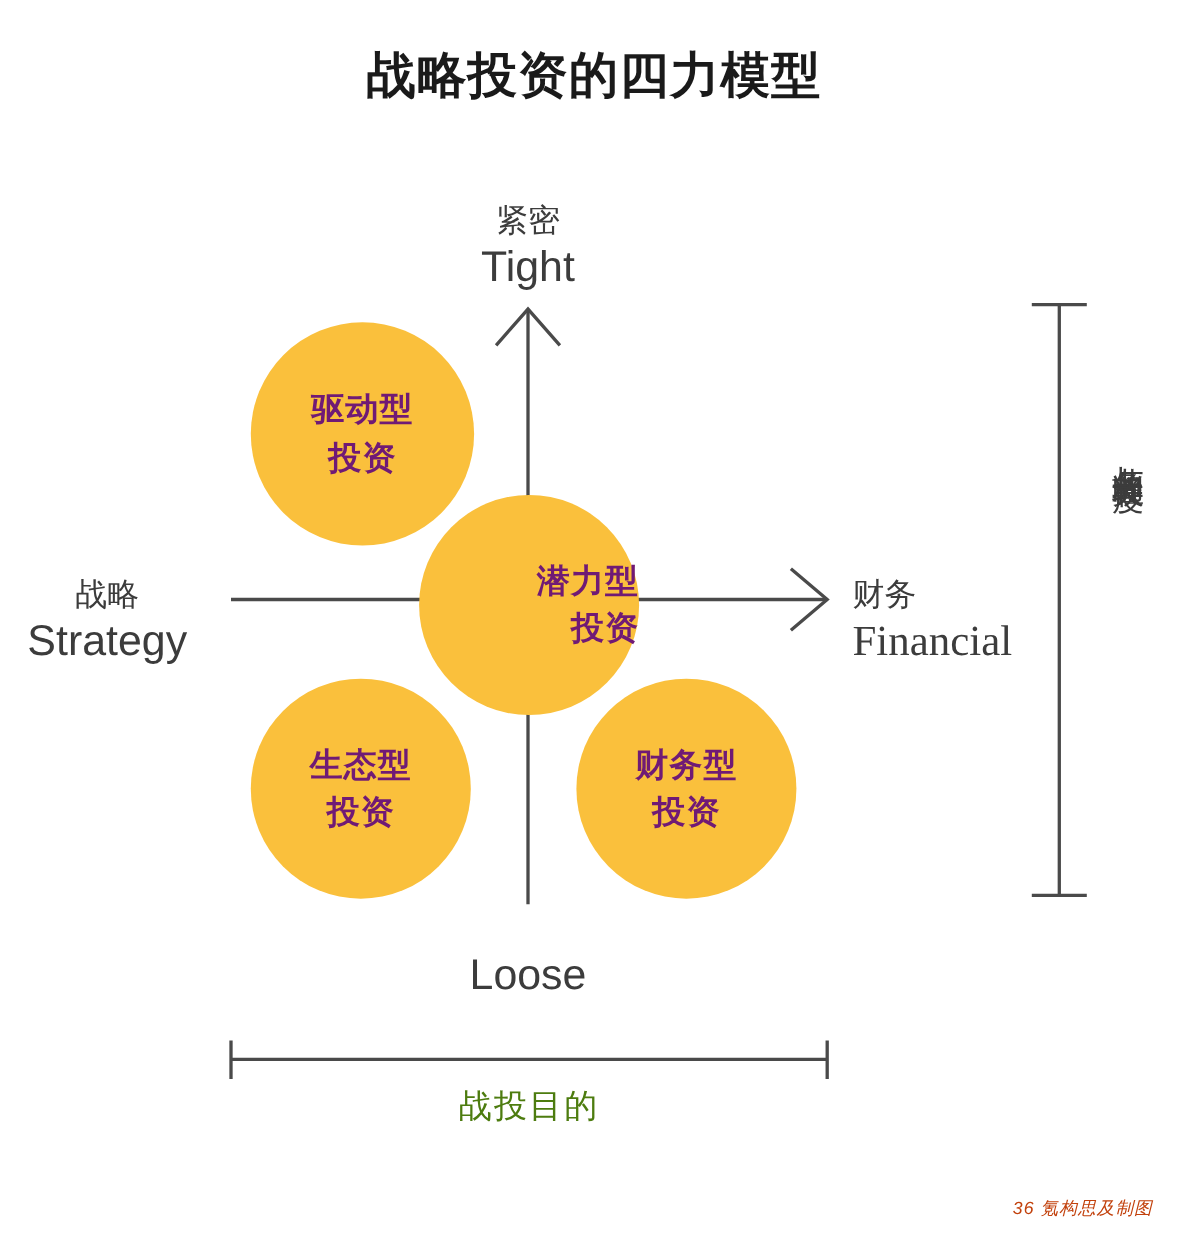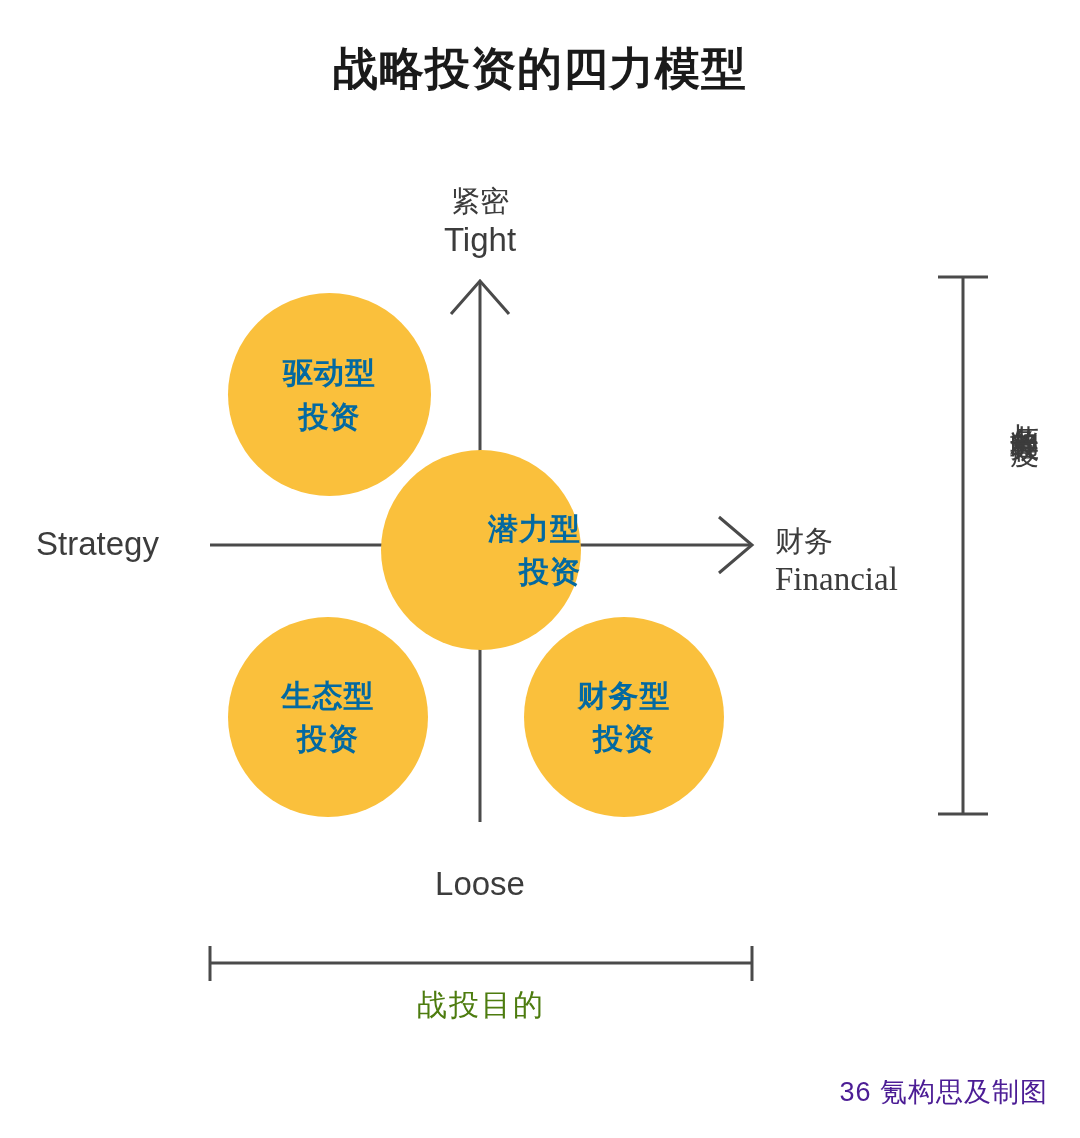--- a/index.html
+++ b/index.html
@@ -49,21 +49,21 @@
     line-height: 1.25;
     white-space: nowrap;
     margin-top: 23px;
   }
   .axis-label .cn {
     display: block;
     font-size: 29px;
   }
   .axis-label .en {
     display: block;
-    font-size: 33px;
+    font-size: 39px;
   }
 
   #label-top {
     top: 160px;
     left: 0;
     width: 960px;
     text-align: center;
   }
   #label-bottom {
     top: 840px;
@@ -86,21 +86,21 @@
 
   
   .bubble {
     position: absolute;
     border-radius: 50%;
     background: #FAC03C;
     display: flex;
     flex-direction: column;
     align-items: center;
     justify-content: center;
-    color: #0369a1;
+    color: #701a75;
     font-size: 30px;
     font-weight: bold;
     line-height: 1.45;
     text-align: center;
     letter-spacing: 1px;
   }
   #bubble-driver   { left: 228px; top: 293px; width: 203px; height: 203px; }
   #bubble-potential{ left: 381px; top: 450px; width: 200px; height: 200px; align-items: flex-end; }
   #bubble-eco      { left: 228px; top: 617px; width: 200px; height: 200px; }
   #bubble-finance  { left: 524px; top: 617px; width: 200px; height: 200px; }
@@ -127,23 +127,24 @@
     font-size: 30px;
     color: #4d7c0f;
     letter-spacing: 2px;
   }
 
   
   #credit {
     position: absolute;
     right: 32px;
     bottom: 28px;
-    font-size: 27px;
-    color: #4c1d95;
+    font-size: 16px;
+    color: #c2410c;
     letter-spacing: 1px;
+    font-style: italic;
   }
 </style>
 </head>
 <body>
 
 <div id="canvas">
 
   <div id="title">战略投资的四力模型</div>
 
   <svg id="axes" viewBox="0 0 1080 1138" xmlns="http://www.w3.org/2000/svg">
@@ -174,20 +175,21 @@
   <div class="axis-label" id="label-top">
     <span class="cn">紧密</span>
     <span class="en">Tight</span>
   </div>
 
   <div class="axis-label" id="label-bottom">
     <span class="en">Loose</span>
   </div>
 
   <div class="axis-label" id="label-left">
+    <span class="cn">战略</span>
     <span class="en">Strategy</span>
   </div>
 
   <div class="axis-label" id="label-right">
     <span class="cn">财务</span>
     <span class="en">Financial</span>
   </div>
 
   <div class="bubble" id="bubble-driver">
     <span>驱动型</span>

